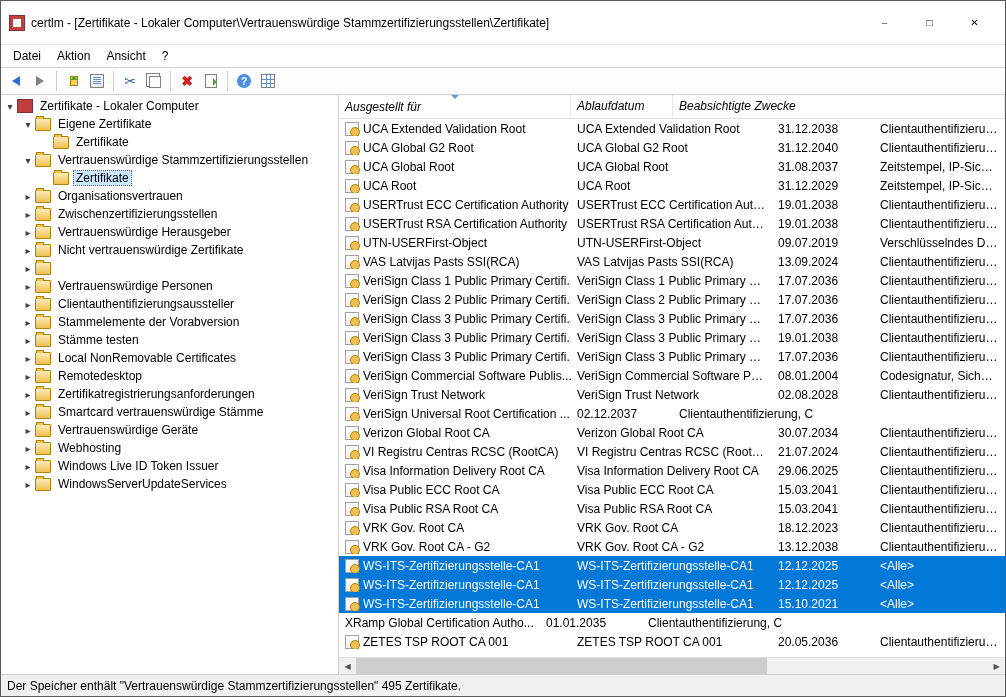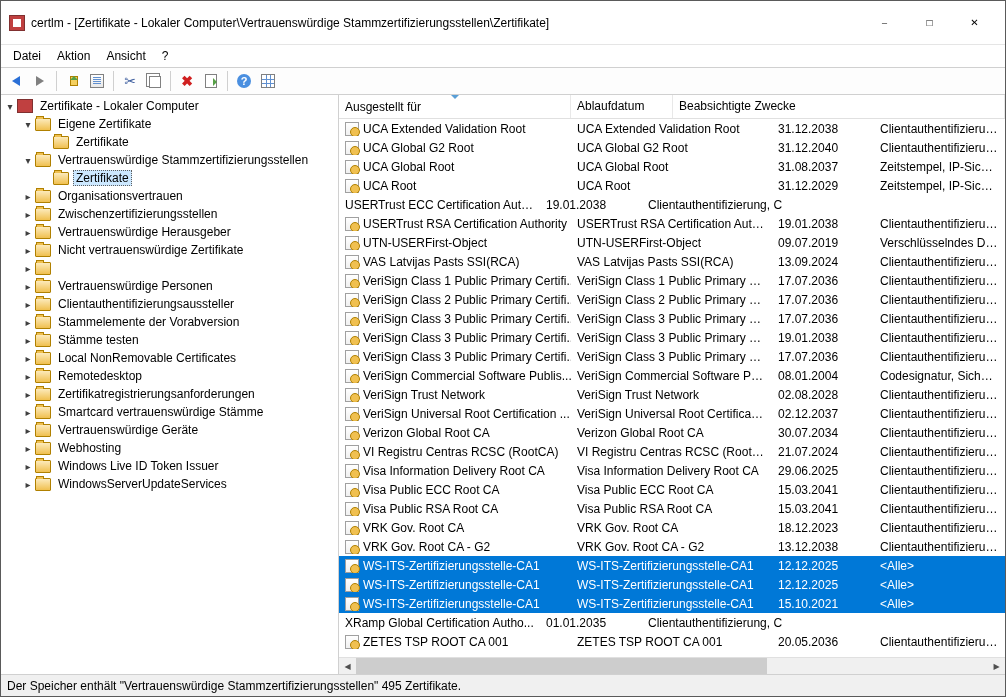--- a/index.html
+++ b/index.html
@@ -42,21 +42,21 @@
   .tree-node { display: flex; align-items: center; height: 18px; white-space: nowrap; }
   .tree-toggle { width: 14px; text-align: center; color: #404040; font-size: 10px; }
   .tree-icon { width: 16px; height: 13px; margin-right: 4px; background: linear-gradient(#fceabb,#f0c050); border: 1px solid #b08000; border-radius: 1px; position:relative; }
   .tree-icon::before { content:""; position:absolute; top:-3px; left:0; width:6px; height:2px; background:#f0c050; border:1px solid #b08000; border-bottom:none; }
   .tree-icon-root { width:16px; height:14px; margin-right:4px; background:#c04040; border:1px solid #803030; }
   .tree-node.selected .tree-label { background: #cce8ff; border: 1px dotted #606060; padding: 0 2px; }
   .tree-label { padding: 0 3px; }
   
   .list-wrap { flex: 1; display: flex; flex-direction: column; overflow: hidden; }
   .list-header { display: flex; background: #fff; border-bottom: 1px solid #e0e0e0; height: 24px; }
-  .list-header-cell { padding: 4px 6px; border-right: 1px solid #e8e8e8; white-space: nowrap; overflow: hidden; position:relative; }
+  .list-header-cell { padding: 4px 6px; border-right: 1px solid #e8e8e8; white-space: nowrap; overflow: hidden; position:relative;font-style:italic; }
   .list-header-cell.sorted::after { content:""; position:absolute; top:-1px; left:50%; margin-left:-5px; border:5px solid transparent; border-top-color:#5a9fd6; }
   .list-body { flex: 1; overflow-y: auto; overflow-x: auto; }
   .list-rows { min-width: 100%; }
   .list-row { display: flex; height: 19px; align-items: center; white-space: nowrap; }
   .list-row.selected { background: #0078d7; color: #fff; }
   .list-cell { padding: 0 6px; overflow: hidden; text-overflow: ellipsis; }
   .col0 { width: 232px; display:flex; align-items:center; }
   .col1 { width: 201px; }
   .col2 { width: 102px; }
   .col3 { width: 220px; flex: 1; }
@@ -277,20 +277,24 @@
           <div class="list-row">
             <div class="list-cell col0">
               <span class="cert-icon"></span>
               <span>UCA Root</span>
             </div>
             <div class="list-cell col1">UCA Root</div>
             <div class="list-cell col2">31.12.2029</div>
             <div class="list-cell col3">Zeitstempel, IP-Sicherheit</div>
           </div>
           <div class="list-row">
+            <div class="list-cell col0">
+              <span class="cert-icon"></span>
+              <span>USERTrust ECC Certification Authority</span>
+            </div>
             <div class="list-cell col1">USERTrust ECC Certification Auth...</div>
             <div class="list-cell col2">19.01.2038</div>
             <div class="list-cell col3">Clientauthentifizierung, C</div>
           </div>
           <div class="list-row">
             <div class="list-cell col0">
               <span class="cert-icon"></span>
               <span>USERTrust RSA Certification Authority</span>
             </div>
             <div class="list-cell col1">USERTrust RSA Certification Auth...</div>
@@ -376,21 +380,20 @@
             </div>
             <div class="list-cell col1">VeriSign Trust Network</div>
             <div class="list-cell col2">02.08.2028</div>
             <div class="list-cell col3">Clientauthentifizierung, C</div>
           </div>
           <div class="list-row">
             <div class="list-cell col0">
               <span class="cert-icon"></span>
               <span>VeriSign Universal Root Certification ...</span>
             </div>
-            <div class="list-cell col1">VeriSign Universal Root Certificati...</div>
             <div class="list-cell col2">02.12.2037</div>
             <div class="list-cell col3">Clientauthentifizierung, C</div>
           </div>
           <div class="list-row">
             <div class="list-cell col0">
               <span class="cert-icon"></span>
               <span>Verizon Global Root CA</span>
             </div>
             <div class="list-cell col1">Verizon Global Root CA</div>
             <div class="list-cell col2">30.07.2034</div>

